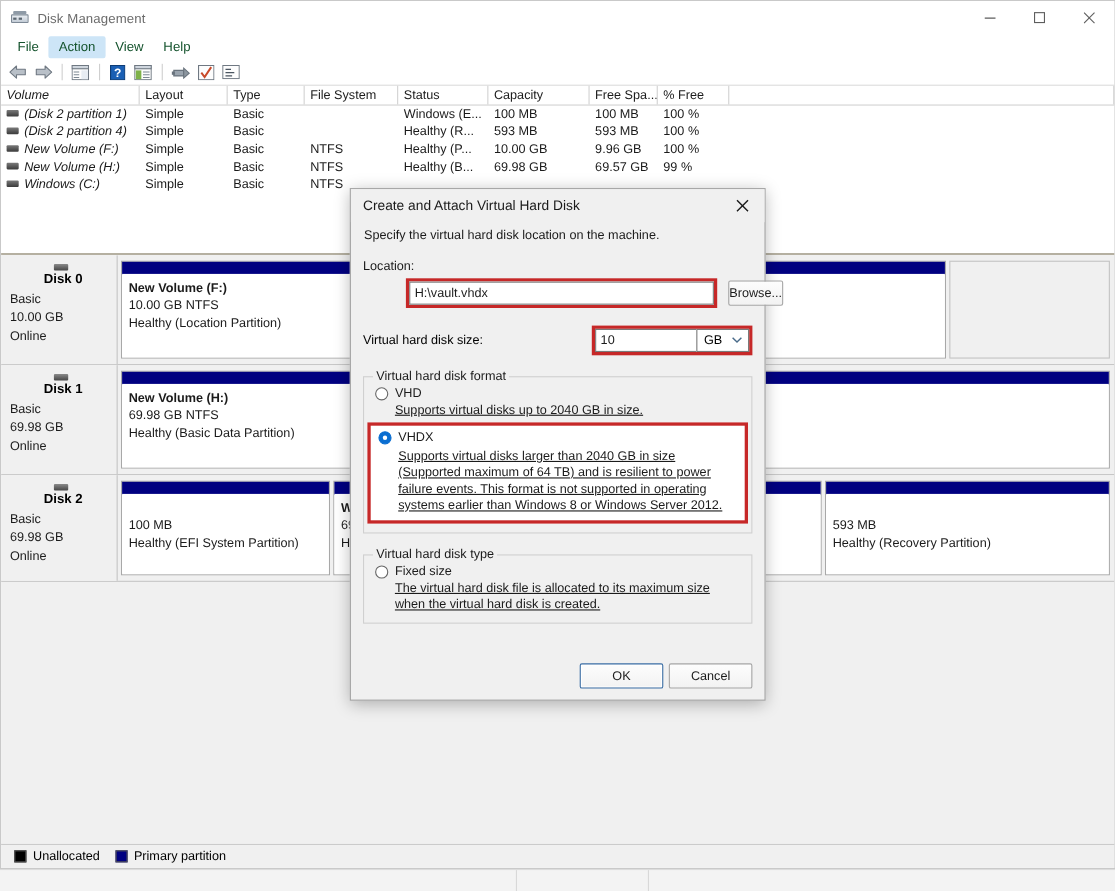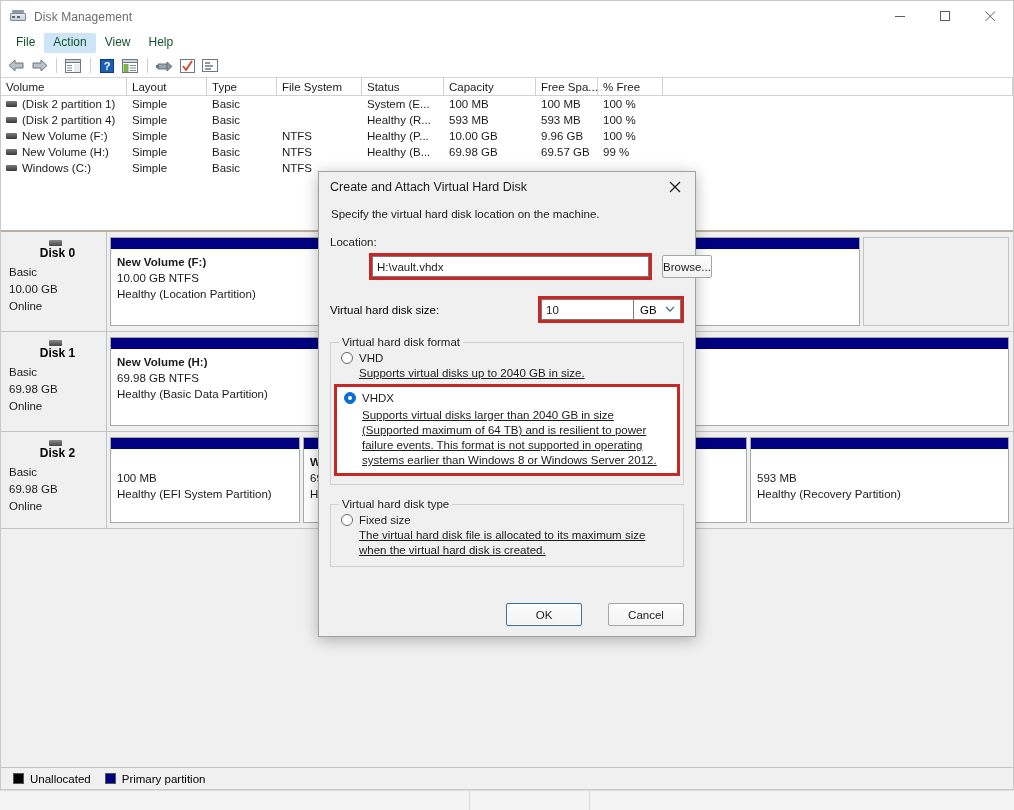--- a/index.html
+++ b/index.html
@@ -157,21 +157,21 @@
     display: inline-block;
     width: 11px; height: 6px;
     background: linear-gradient(#7a7a7a,#3a3a3a);
     border-radius: 1px;
     margin-right: 5px;
     vertical-align: middle;
     position: relative; top: -1px;
   }
 
   
-  .c-vol  { width: 126px; }
+  .c-vol  { width: 126px; font-style: italic; }
   .c-lay  { width: 80px; }
   .c-typ  { width: 70px; }
   .c-fs   { width: 85px; }
   .c-stat { width: 82px; }
   .c-cap  { width: 92px; }
   .c-free { width: 62px; }
   .c-pct  { width: 65px; }
   .c-pad  { flex: 1; }
 
   
@@ -454,21 +454,21 @@
   .hl-region {
     border: 3px solid #c62828;
     margin: 3px -5px 0 -5px;
     padding: 3px 5px 5px 5px;
     background: #fff;
   }
   .dlg-footer {
     display: flex;
     justify-content: flex-end;
     padding: 0 11px 10px 0;
-    gap: 26px;
+    gap: 5px;
     flex: 0 0 auto;
   }
   .btn-ok { width: 76px; height: 23px; border-color:#3b6ea5; box-shadow: inset 0 0 0 1px #fff;}
   .btn-cancel { width: 76px; height: 23px; }
 </style>
 </head>
 <body>
 
 <div id="app-window">
 
@@ -581,21 +581,21 @@
       <div class="vh-cell c-free">Free Spa...</div>
       <div class="vh-cell c-pct">% Free</div>
       <div class="vh-cell c-pad"></div>
     </div>
 
     <div class="vol-row">
       <div class="vr-cell c-vol"><span class="vol-icon"></span><span>(Disk 2 partition 1)</span></div>
       <div class="vr-cell c-lay">Simple</div>
       <div class="vr-cell c-typ">Basic</div>
       <div class="vr-cell c-fs"></div>
-      <div class="vr-cell c-stat">System (E...</div>
+      <div class="vr-cell c-stat">Windows (E...</div>
       <div class="vr-cell c-cap">100 MB</div>
       <div class="vr-cell c-free">100 MB</div>
       <div class="vr-cell c-pct">100 %</div>
     </div>
     <div class="vol-row">
       <div class="vr-cell c-vol"><span class="vol-icon"></span><span>(Disk 2 partition 4)</span></div>
       <div class="vr-cell c-lay">Simple</div>
       <div class="vr-cell c-typ">Basic</div>
       <div class="vr-cell c-fs"></div>
       <div class="vr-cell c-stat">Healthy (R...</div>

